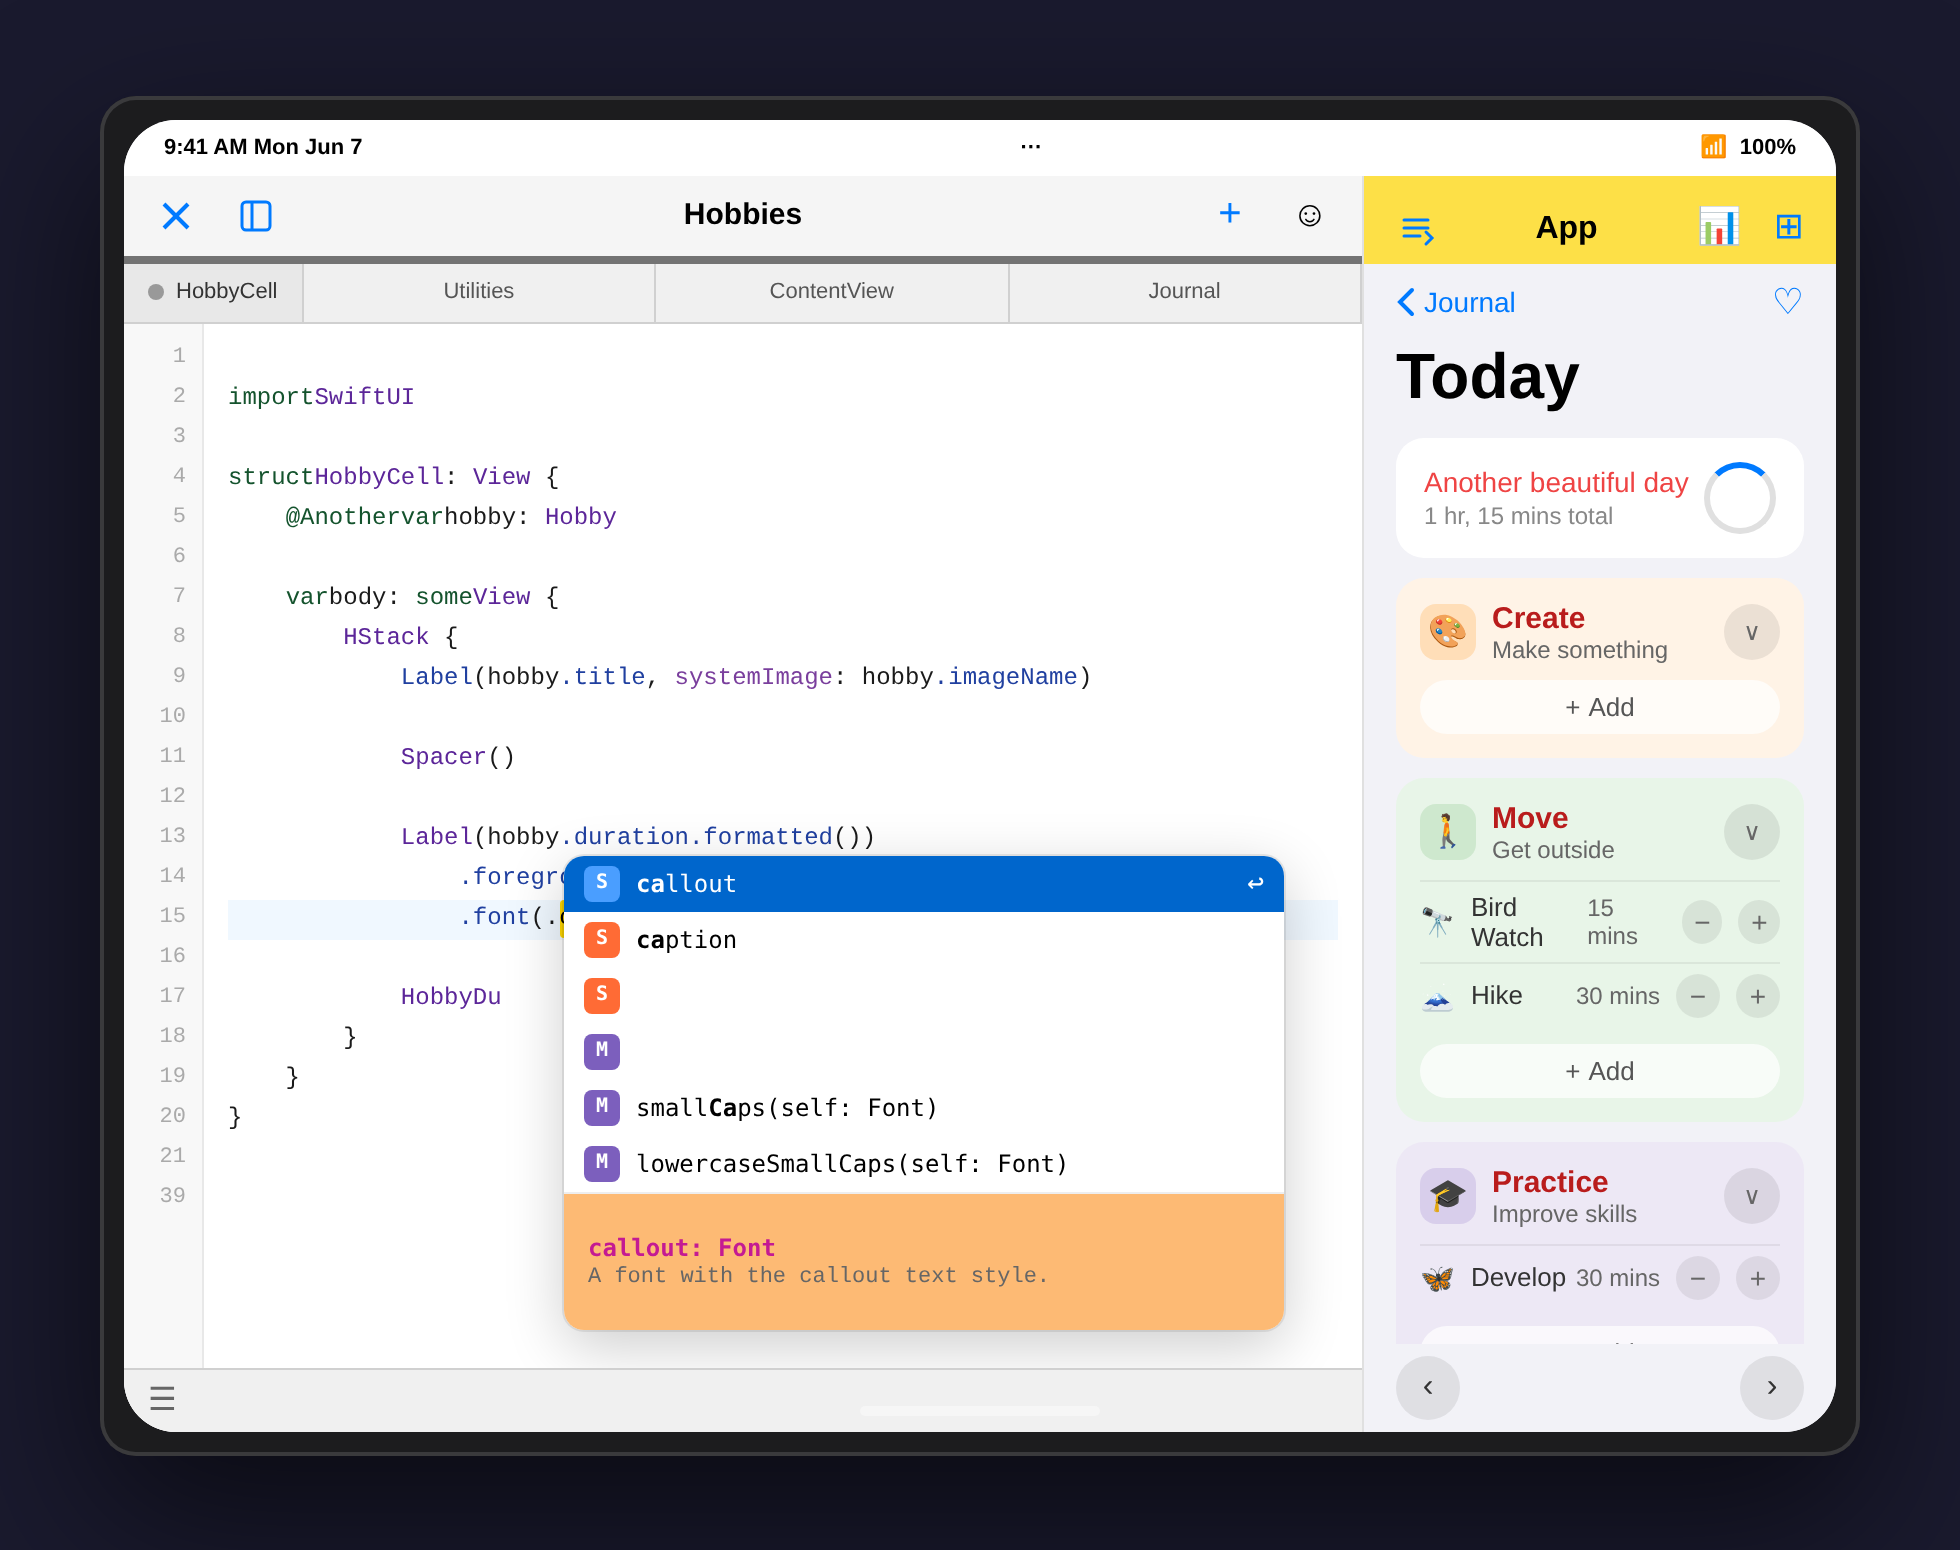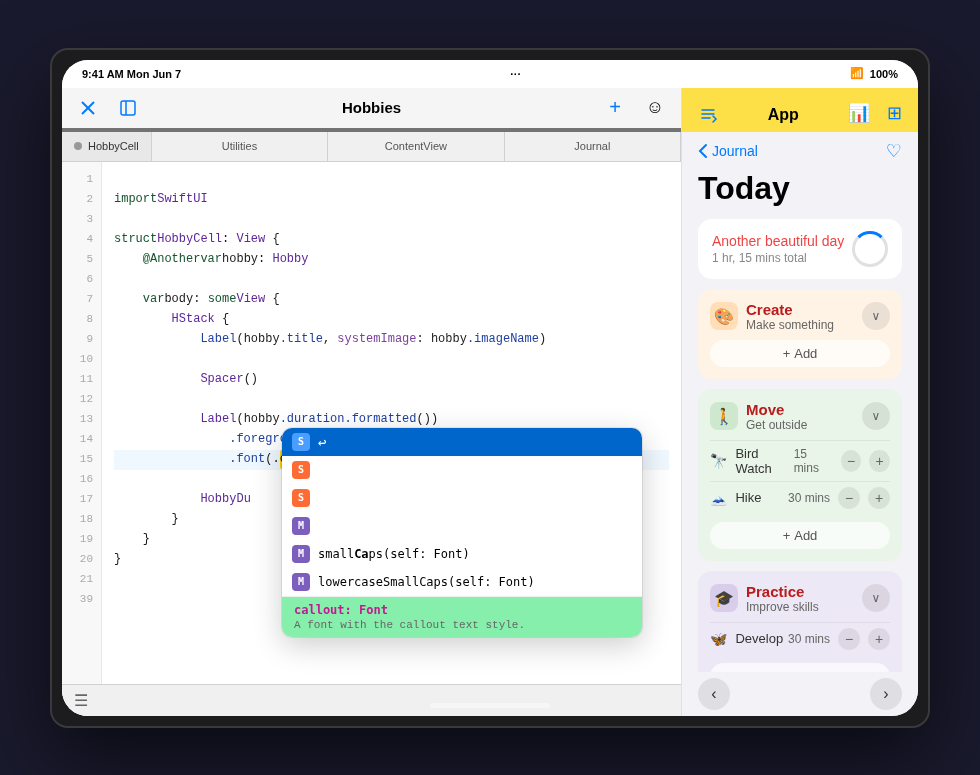--- a/index.html
+++ b/index.html
@@ -219,23 +219,23 @@
       flex-shrink: 0;
     }
 
     .badge.s { background: #ff6b35; }
     .badge.m { background: #7c5fbd; }
 
     .autocomplete-item .item-text { flex: 1; }
     .autocomplete-item .ca-bold { font-weight: 700; }
 
     .autocomplete-footer {
-      padding: 6px 12px;
+      padding: 20px 12px;
       border-top: 1px solid #eee;
-      background: #86efac;
+      background: #fdba74;
     }
     .autocomplete-footer .footer-title {
       font-size: 12px;
       font-weight: 600;
       color: #c41a93;
       font-family: 'SF Mono', monospace;
     }
     .autocomplete-footer .footer-desc {
       font-size: 11px;
       color: #666;
@@ -567,24 +567,26 @@
             <div class="code-line"><span class="plain">&nbsp;&nbsp;&nbsp;&nbsp;&nbsp;&nbsp;&nbsp;&nbsp;}</span></div>
             <div class="code-line"><span class="plain">&nbsp;&nbsp;&nbsp;&nbsp;}</span></div>
             <div class="code-line"><span class="plain">}</span></div>
             <div class="code-line">&nbsp;</div>
             <div class="code-line">&nbsp;</div>
           </div>
 
           <div class="autocomplete">
             <div class="autocomplete-item selected">
               <div class="badge s">S</div>
+              <span class="item-text"><span class="ca-bold">ca</span>llout</span>
               <span class="return-icon">↩</span>
             </div>
             <div class="autocomplete-item">
               <div class="badge s">S</div>
+              <span class="item-text"><span class="ca-bold">ca</span>ption</span>
             </div>
             <div class="autocomplete-item">
               <div class="badge s">S</div>
             </div>
             <div class="autocomplete-item">
               <div class="badge m">M</div>
             </div>
             <div class="autocomplete-item">
               <div class="badge m">M</div>
               <span class="item-text">small<span class="ca-bold">Ca</span>ps(self: Font)</span>

